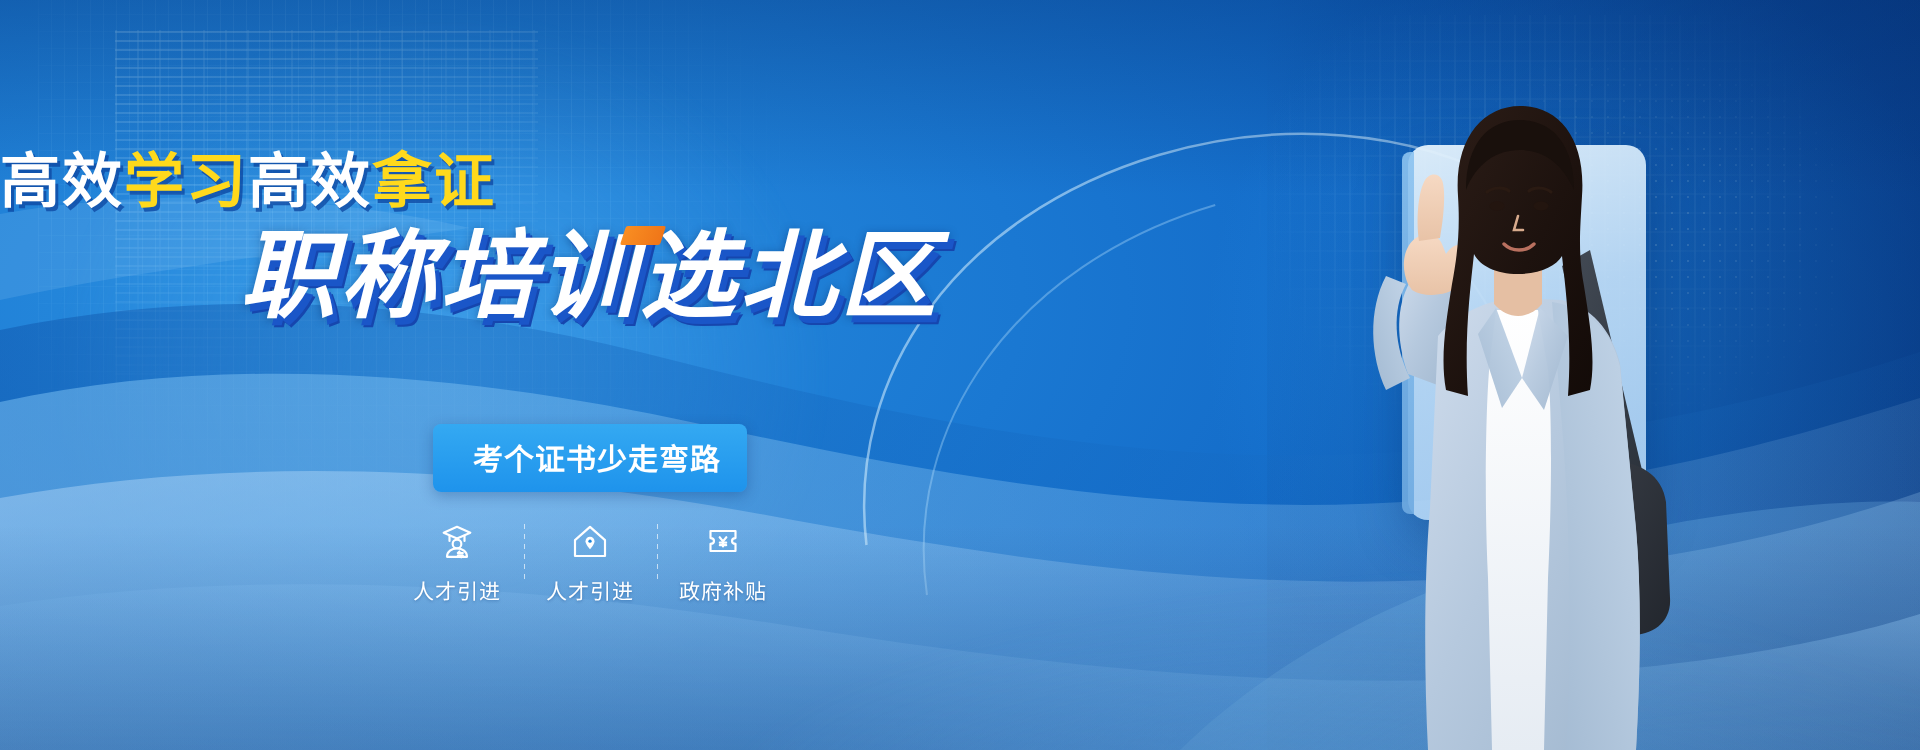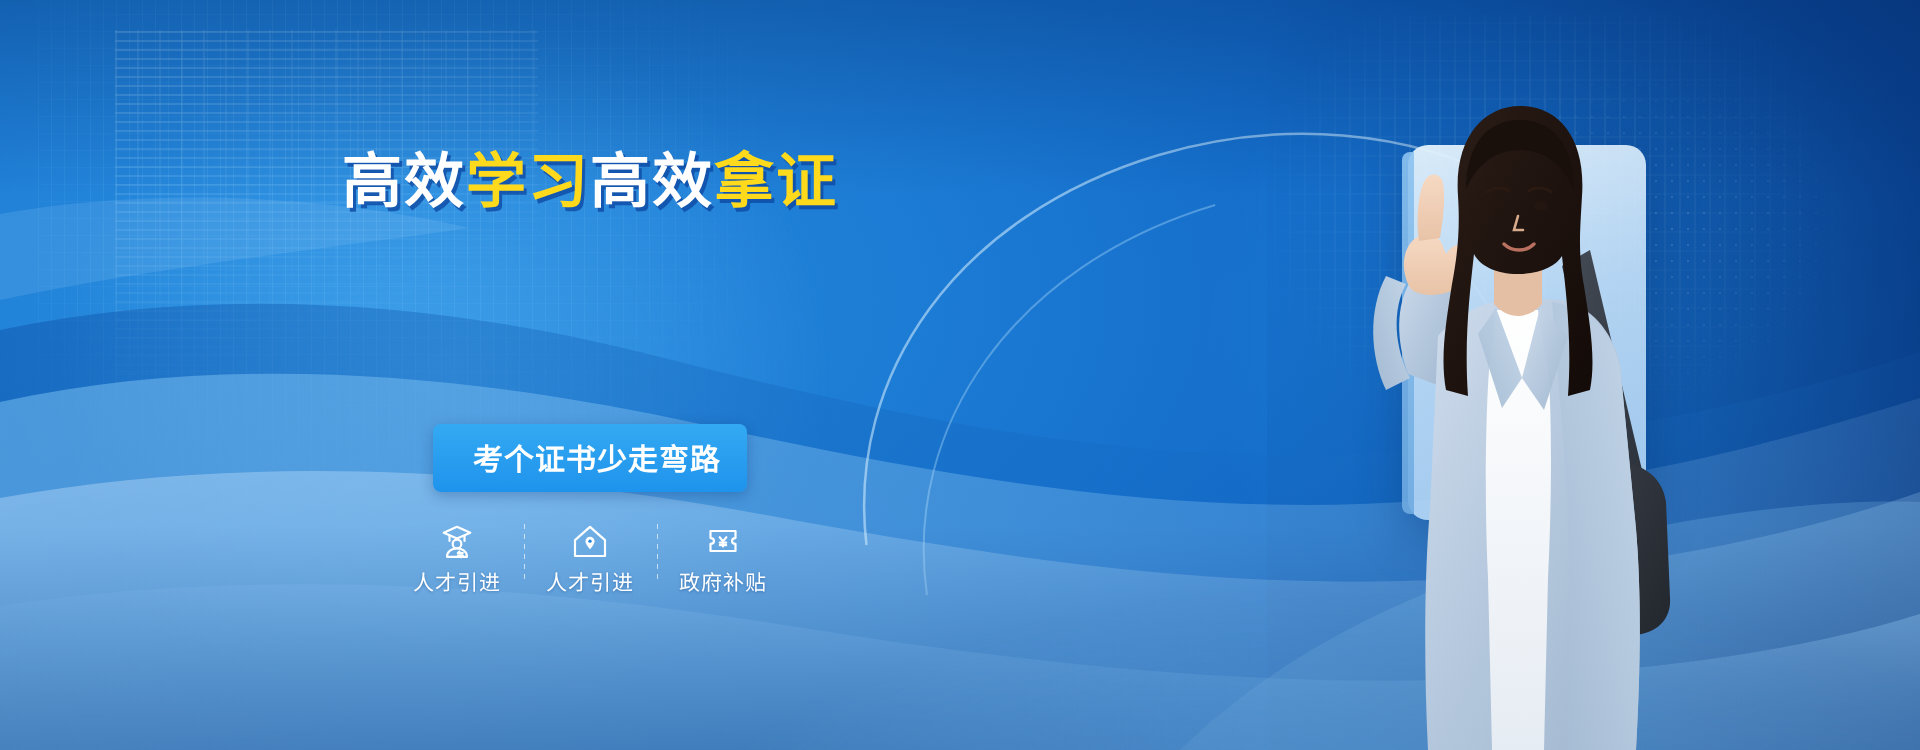--- a/index.html
+++ b/index.html
@@ -89,21 +89,20 @@
   .arcs svg{width:100%; height:100%;}
 
   
   .content{
     position:absolute; left:0; top:0; width:1180px; height:750px;
     z-index:6;
   }
 
   .headline{
     position:absolute; left:0; right:0; top:152px;
-    text-align:center;
     font-size:60px;
     font-weight:bold;
     letter-spacing:2px;
     line-height:1;
     white-space:nowrap;
     color:#ffffff;
     text-shadow:3px 4px 0 rgba(12,70,160,.75);
   }
   .headline .hl-y{color:#ffd91c; text-shadow:3px 4px 0 rgba(12,70,160,.75);}
 
@@ -171,21 +170,21 @@
     display:flex;
     justify-content:center;
     align-items:flex-start;
   }
   .feature{
     position:relative;
     width:133px;
     display:flex;
     flex-direction:column;
     align-items:center;
-    gap:4px;
+    gap:13px;
   }
   .feature + .feature::before{
     content:"";
     position:absolute;
     left:0; top:4px;
     width:1px; height:58px;
     background-image:linear-gradient(180deg, rgba(255,255,255,.85) 0 5px, transparent 5px 10px);
     background-size:1px 10px;
     opacity:.75;
   }
@@ -372,20 +371,24 @@
   </div>
 
   <div class="br-wave"></div>
 
   <div class="content">
 
     <div class="headline">
       <span>高效</span><span class="hl-y">学习</span><span>高效</span><span class="hl-y">拿证</span>
     </div>
 
+    <div class="title-wrap">
+      <span class="title">职称培训选北区</span>
+      <span class="title-accent"></span>
+    </div>
 
     <div class="badge">
       <span class="badge-inner">
         <span class="badge-right">考个证书少走弯路</span>
       </span>
     </div>
 
     <div class="features">
 
       <div class="feature">

